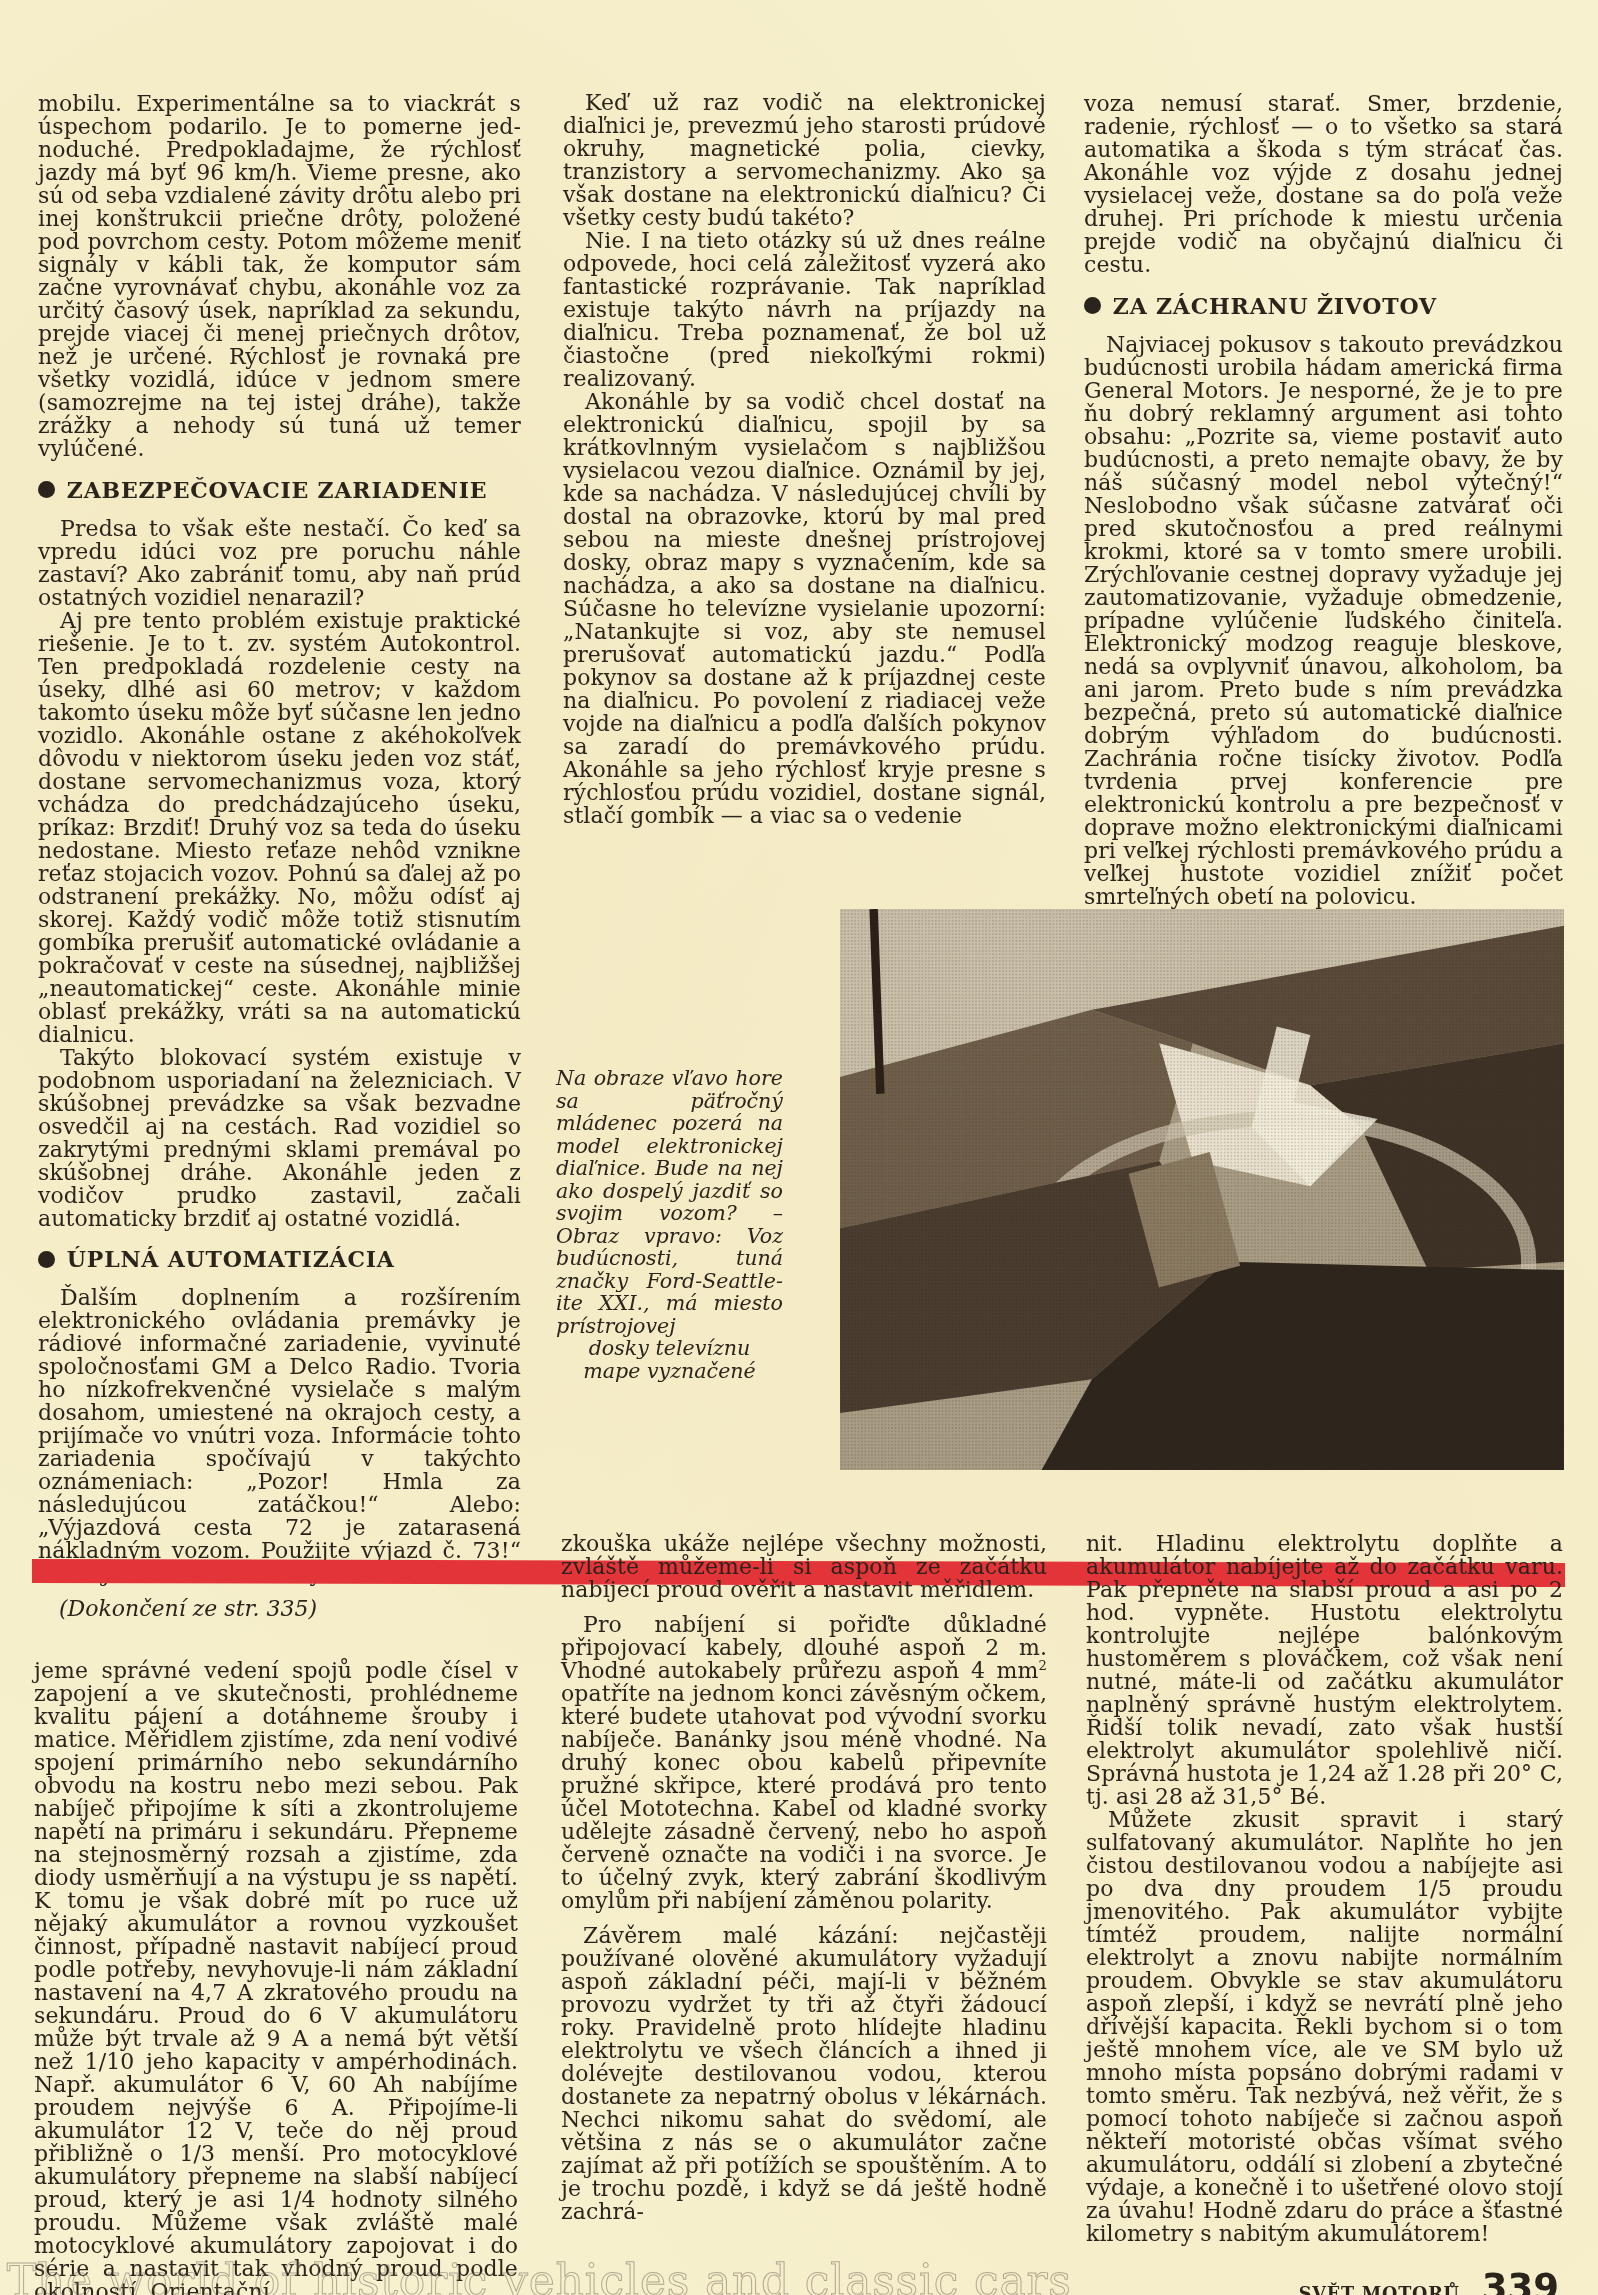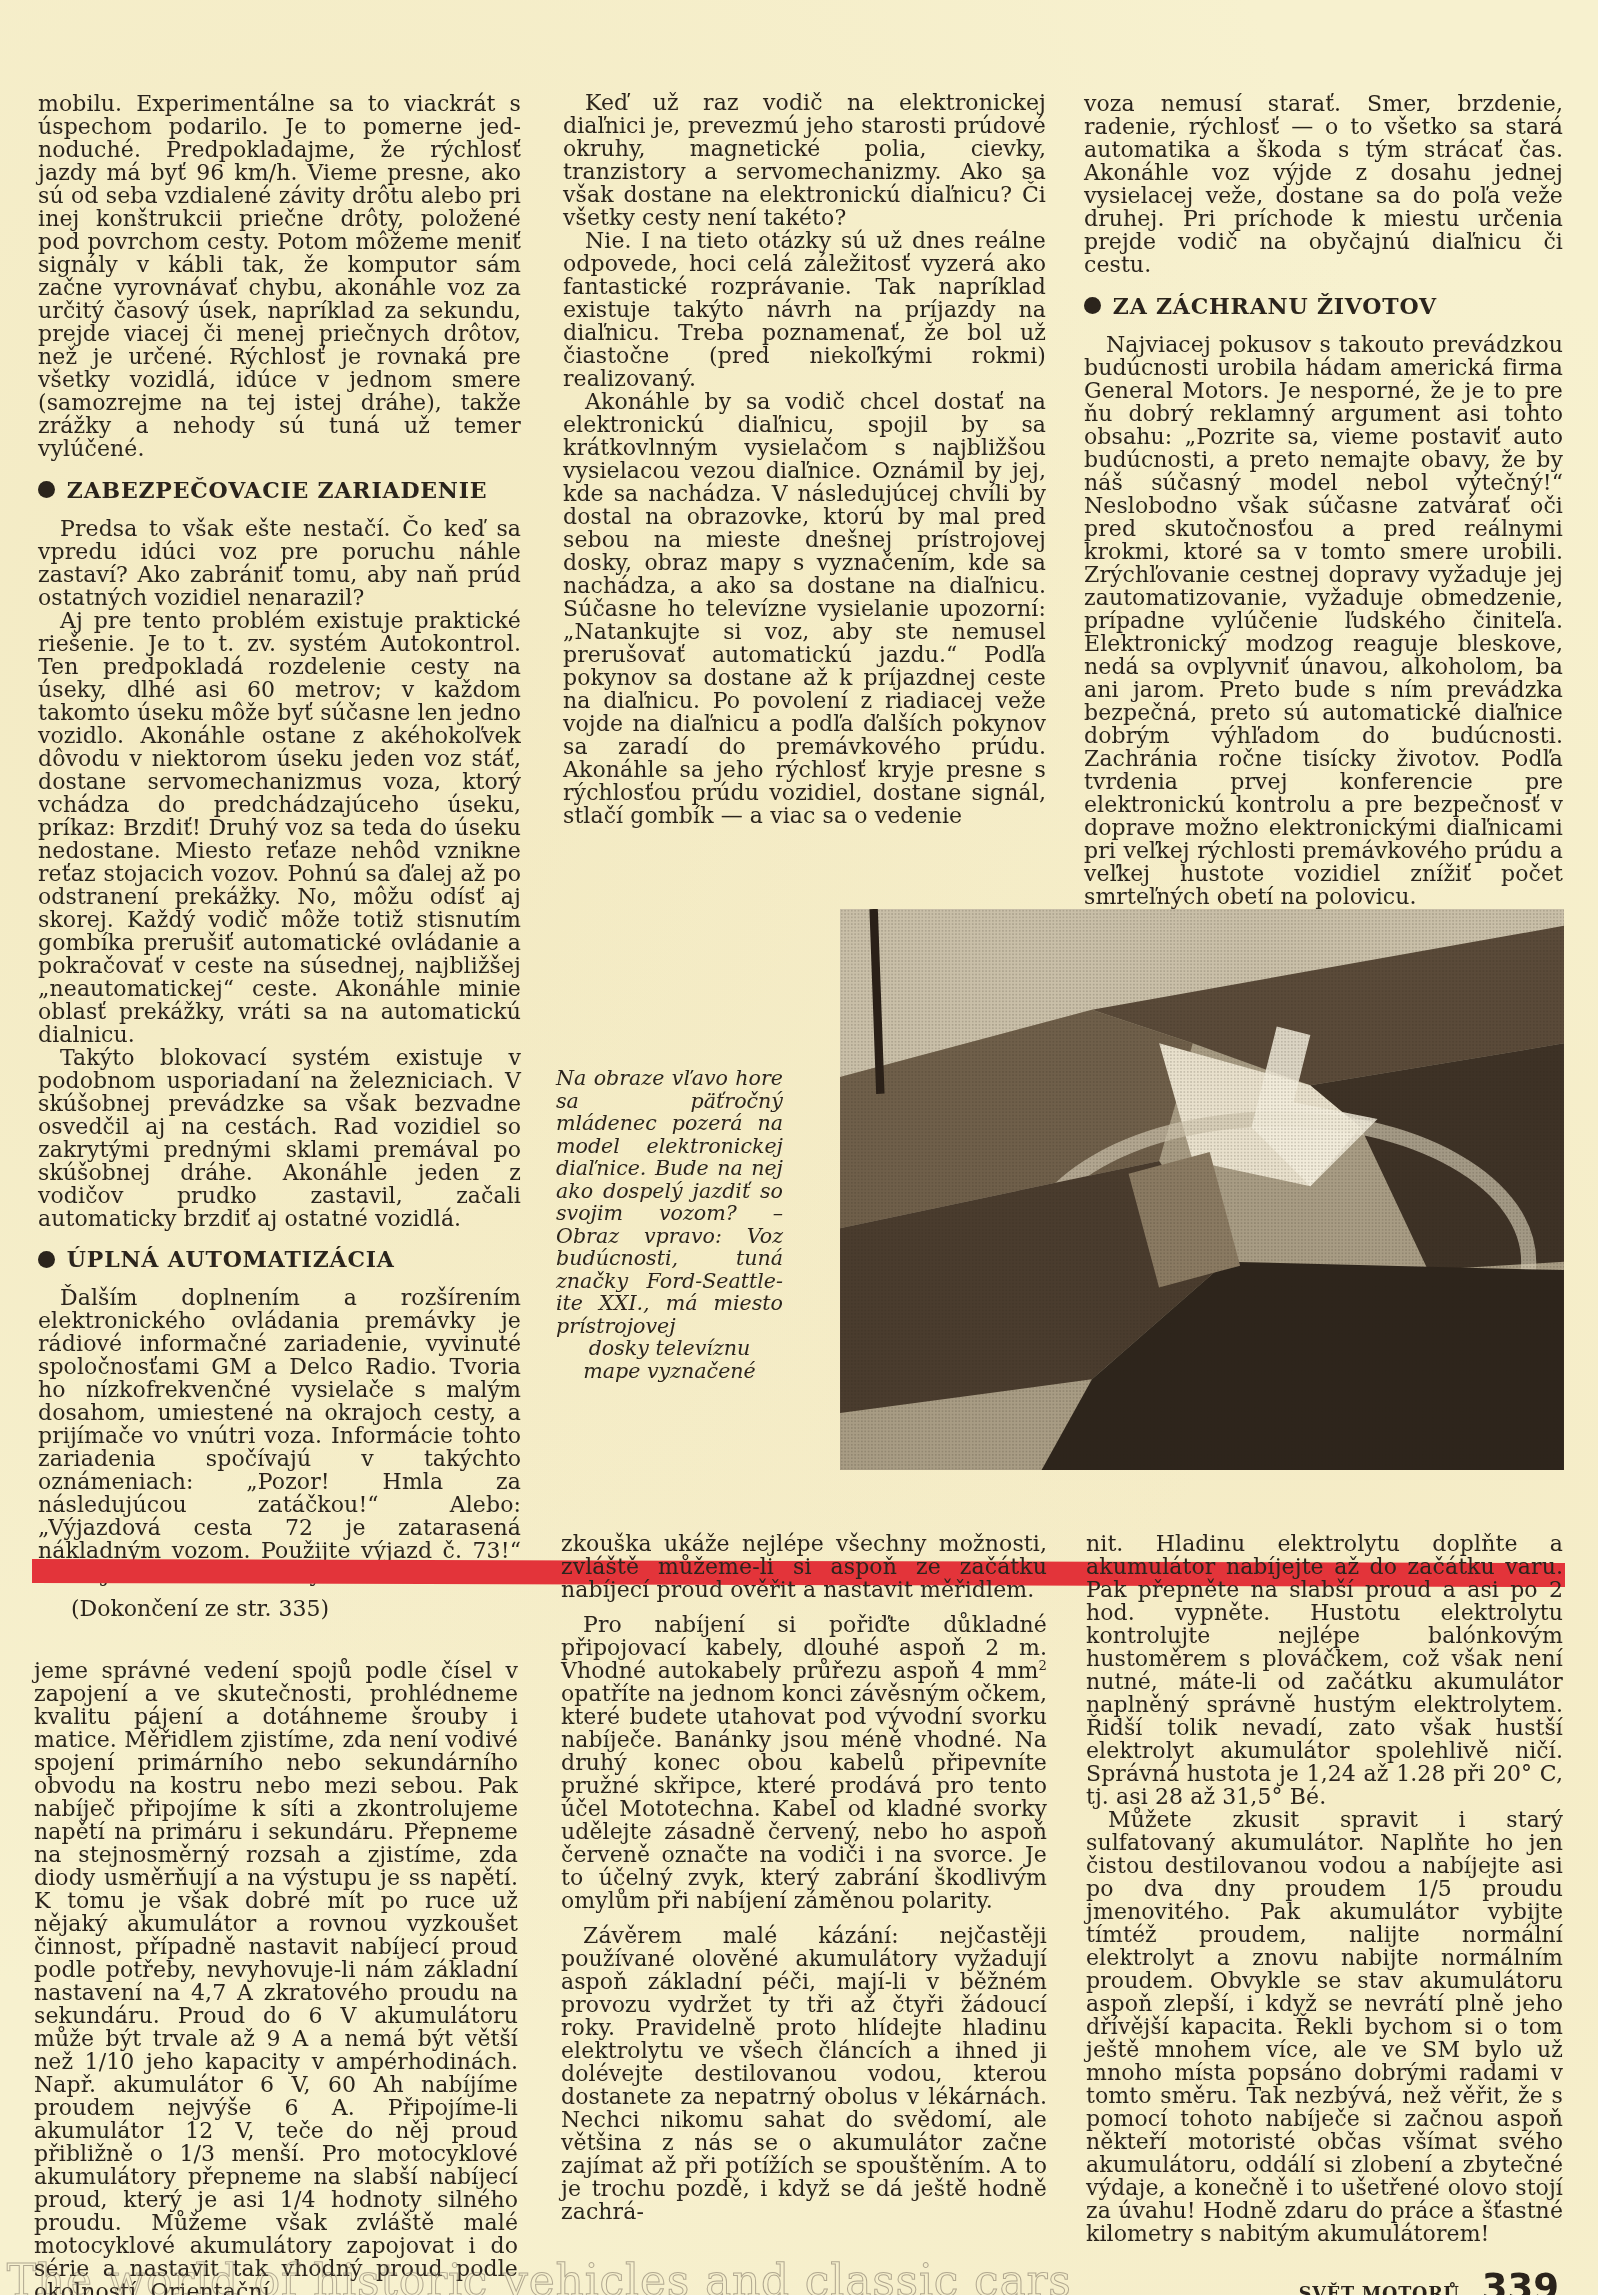--- a/index.html
+++ b/index.html
@@ -47,21 +47,21 @@
       linear-gradient(160deg, #b9ad95 0%, #7d6d57 25%, #4c3d2e 50%, #6e5e48 70%, #3b2f24 100%);
     overflow:hidden;
   }
 
   #red-bar {
     position:absolute; left:32px; top:1561px; width:1533px; height:23.5px;
     background:#e3343a;
     transform:skewY(0.15deg);
   }
 
-  #cont-note { position:absolute; left:71px; top:1596px; font-size:22px;text-align:center; }
+  #cont-note { position:absolute; left:59px; top:1596px; font-style:italic; font-size:22px;text-align:center; }
   #b1 { left:34px; top:1659px; width:484px; }
   #b2 { left:561px; top:1532px; width:486px; }
   #b3 { left:1086px; top:1532px; width:477px; }
 
   #footer {
     position:absolute; right:39px; top:2250px; font-weight:bold;
     font-family:"DejaVu Serif", serif; display:flex; align-items:baseline; gap:22px;
   }
   #footer .mag { font-size:17.6px; letter-spacing:0.8px; }
   #footer .page { font-size:37px; font-family:"DejaVu Sans", sans-serif;margin-top:16px; }
@@ -80,21 +80,21 @@
   <p class="noindent">mobilu. Experimentálne sa to viackrát s úspechom podarilo. Je to pomerne jed­noduché. Predpokladajme, že rýchlosť jazdy má byť 96 km/h. Vieme presne, ako sú od seba vzdialené závity drôtu alebo pri inej konštrukcii priečne drôty, polo­žené pod povrchom cesty. Potom môžeme meniť signály v kábli tak, že komputor sám začne vyrovnávať chybu, akonáhle voz za určitý časový úsek, napríklad za sekundu, prejde viacej či menej priečnych drôtov, než je určené. Rýchlosť je rovnaká pre všetky vozidlá, idúce v jednom smere (samozrejme na tej istej dráhe), takže zrážky a nehody sú tuná už temer vylúčené.</p>
   <h2><span class="bullet"></span><span>ZABEZPEČOVACIE ZARIADENIE</span></h2>
   <p>Predsa to však ešte nestačí. Čo keď sa vpredu idúci voz pre poruchu náhle zastaví? Ako zabrániť tomu, aby naň prúd ostatných vozidiel nenarazil?</p>
   <p>Aj pre tento problém existuje praktické riešenie. Je to t. zv. systém Autokontrol. Ten predpokladá rozdelenie cesty na úseky, dlhé asi 60 metrov; v každom takomto úseku môže byť súčasne len jedno vozidlo. Akonáhle ostane z akéhokoľvek dôvodu v niektorom úseku jeden voz stáť, dostane servomechanizmus voza, ktorý vchádza do predchádzajúceho úseku, príkaz: Brzdiť! Druhý voz sa teda do úseku nedostane. Miesto reťaze nehôd vznikne reťaz stojacich vozov. Pohnú sa ďalej až po odstranení prekážky. No, môžu odísť aj skorej. Každý vodič môže totiž stisnutím gombíka prerušiť automatické ovládanie a pokračovať v ceste na súsednej, najbližšej „neautomatickej“ ceste. Akonáhle minie oblasť prekážky, vráti sa na automatickú dialnicu.</p>
   <p>Takýto blokovací systém existuje v podobnom usporiadaní na železniciach. V skúšobnej prevádzke sa však bezvadne osvedčil aj na cestách. Rad vozidiel so zakrytými prednými sklami premával po skúšobnej dráhe. Akonáhle jeden z vodičov prudko zastavil, začali automaticky brzdiť aj ostatné vozidlá.</p>
   <h2><span class="bullet"></span><span>ÚPLNÁ AUTOMATIZÁCIA</span></h2>
   <p>Ďalším doplnením a rozšírením elektronického ovládania premávky je rádiové informačné zariadenie, vyvinuté spoločnosťami GM a Delco Radio. Tvoria ho nízkofrekvenčné vysielače s malým dosahom, umiestené na okrajoch cesty, a prijímače vo vnútri voza. Informácie tohto zariadenia spočívajú v takýchto oznámeniach: „Pozor! Hmla za následujúcou zatáčkou!“ Alebo: „Výjazdová cesta 72 je zatarasená nákladným vozom. Použijte výjazd č. 73!“ Či už je tento informačný</p>
 </div>
 
 <div id="col2" class="col">
-  <p>Keď už raz vodič na elektronickej diaľnici je, prevezmú jeho starosti prúdové okruhy, magnetické polia, cievky, tranzistory a servomechanizmy. Ako sa však dostane na elektronickú diaľnicu? Či všetky cesty není takéto?</p>
+  <p>Keď už raz vodič na elektronickej diaľnici je, prevezmú jeho starosti prúdové okruhy, magnetické polia, cievky, tranzistory a servomechanizmy. Ako sa však dostane na elektronickú diaľnicu? Či všetky cesty budú takéto?</p>
   <p>Nie. I na tieto otázky sú už dnes reálne odpovede, hoci celá záležitosť vyzerá ako fantastické rozprávanie. Tak napríklad existuje takýto návrh na príjazdy na diaľnicu. Treba poznamenať, že bol už čiastočne (pred niekoľkými rokmi) realizovaný.</p>
   <p>Akonáhle by sa vodič chcel dostať na elektronickú diaľnicu, spojil by sa krátkovlnným vysielačom s najbližšou vysielacou vezou diaľnice. Oznámil by jej, kde sa nachádza. V následujúcej chvíli by dostal na obrazovke, ktorú by mal pred sebou na mieste dnešnej prístrojovej dosky, obraz mapy s vyznačením, kde sa nachádza, a ako sa dostane na diaľnicu. Súčasne ho televízne vysielanie upozorní: „Natankujte si voz, aby ste nemusel prerušovať automatickú jazdu.“ Podľa pokynov sa dostane až k príjazdnej ceste na diaľnicu. Po povolení z riadiacej veže vojde na diaľnicu a podľa ďalších pokynov sa zaradí do premávkového prúdu. Akonáhle sa jeho rýchlosť kryje presne s rýchlosťou prúdu vozidiel, dostane signál, stlačí gombík — a viac sa o vedenie</p>
 </div>
 
 <div id="col3" class="col">
   <p class="noindent">voza nemusí starať. Smer, brzdenie, radenie, rýchlosť — o to všetko sa stará automatika a škoda s tým strácať čas. Akonáhle voz výjde z dosahu jednej vysielacej veže, dostane sa do poľa veže druhej. Pri príchode k miestu určenia prejde vodič na obyčajnú diaľnicu či cestu.</p>
   <h2><span class="bullet"></span><span>ZA ZÁCHRANU ŽIVOTOV</span></h2>
   <p>Najviacej pokusov s takouto prevádzkou budúcnosti urobila hádam americká firma General Motors. Je nesporné, že je to pre ňu dobrý reklamný argument asi tohto obsahu: „Pozrite sa, vieme postaviť auto budúcnosti, a preto nemajte obavy, že by náš súčasný model nebol výtečný!“ Neslobodno však súčasne zatvárať oči pred skutočnosťou a pred reálnymi krokmi, ktoré sa v tomto smere urobili. Zrýchľovanie cestnej dopravy vyžaduje jej zautomatizovanie, vyžaduje obmedzenie, prípadne vylúčenie ľudského činiteľa. Elektronický modzog reaguje bleskove, nedá sa ovplyvniť únavou, alkoholom, ba ani jarom. Preto bude s ním prevádzka bezpečná, preto sú automatické diaľnice dobrým výhľadom do budúcnosti. Zachránia ročne tisícky životov. Podľa tvrdenia prvej konferencie pre elektronickú kontrolu a pre bezpečnosť v doprave možno elektronickými diaľnicami pri veľkej rýchlosti premávkového prúdu a veľkej hustote vozidiel znížiť počet smrteľných obetí na polovicu.</p>
   <div class="byline">
     <div>Podľa ADAC Motorwelt</div>

